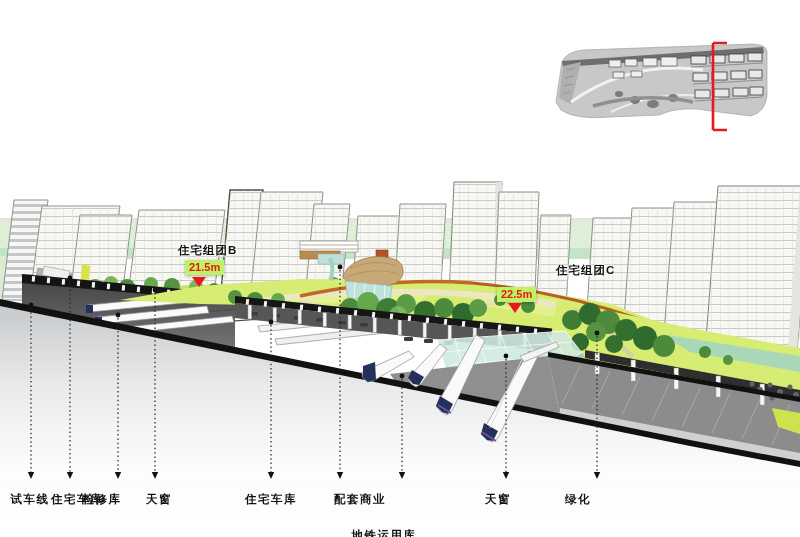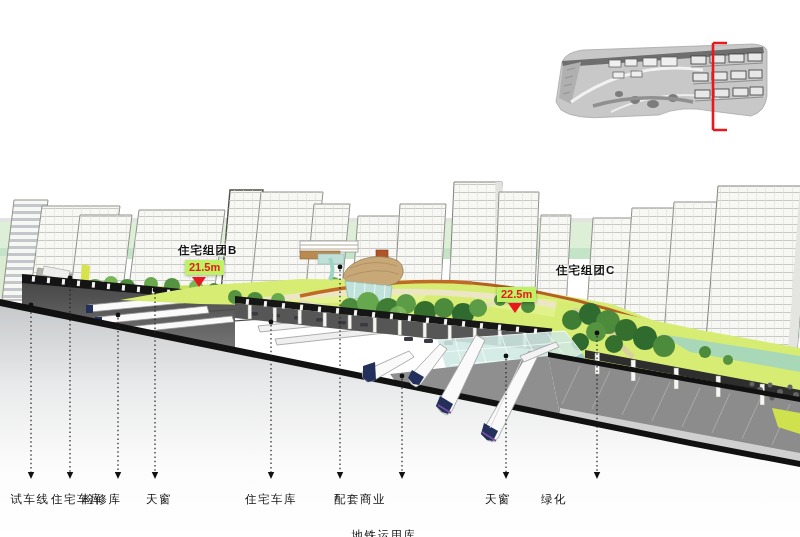--- a/index.html
+++ b/index.html
@@ -6,21 +6,21 @@
   #stage{position:relative;width:800px;height:537px;background:#fff;overflow:hidden;
          font-family:"Liberation Sans","DejaVu Sans",sans-serif;}
   #scene{position:absolute;left:0;top:0;}
   .anno-label{position:absolute;font-size:11.5px;font-weight:bold;color:#111;letter-spacing:1px;
               text-shadow:0 0 2px #fff,0 0 3px #fff,0 0 4px #fff;white-space:nowrap;}
   .m-box{position:absolute;background:#bef264;color:#e8191c;font-size:11px;font-weight:bold;
          padding:1px 4px;line-height:13px;box-shadow:0 1px 3px rgba(0,0,0,.3);white-space:nowrap;}
   .m-tri{position:absolute;width:0;height:0;border-left:7px solid transparent;
          border-right:7px solid transparent;border-top:10px solid #e8191c;}
   .callout-label{position:absolute;top:492px;transform:translateX(-50%);font-size:11.5px;
-                 font-weight:normal;color:#111;letter-spacing:1.5px;white-space:nowrap;}
+                 font-weight:bold;color:#111;letter-spacing:1.5px;white-space:nowrap;}
   #leaders{position:absolute;left:0;top:0;pointer-events:none;}
 </style>
 </head>
 <body>
 
 <div id="stage">
 
 <svg id="scene" width="800" height="537" viewBox="0 0 800 537">
   <defs>
     <pattern id="grid8" patternUnits="userSpaceOnUse" width="9" height="8">
@@ -396,16 +396,16 @@
     </svg>
 <div id="callout-labels">
       <div class="callout-label" style="left: 30px;">试车线</div>
       <div class="callout-label" style="left: 77px;">住宅车库</div>
       <div class="callout-label" style="left: 102px;">检修库</div>
       <div class="callout-label" style="left: 159px;">天窗</div>
       <div class="callout-label" style="left: 271px;">住宅车库</div>
       <div class="callout-label" style="left: 360px;">配套商业</div>
       <div class="callout-label" style="left: 384px; margin-top: 36px;">地铁运用库</div>
       <div class="callout-label" style="left: 498px;">天窗</div>
-      <div class="callout-label" style="left: 554px;">绿化</div>
+      <div class="callout-label" style="left: 578px;">绿化</div>
     </div>
 
 </div>
 
 </body></html>

